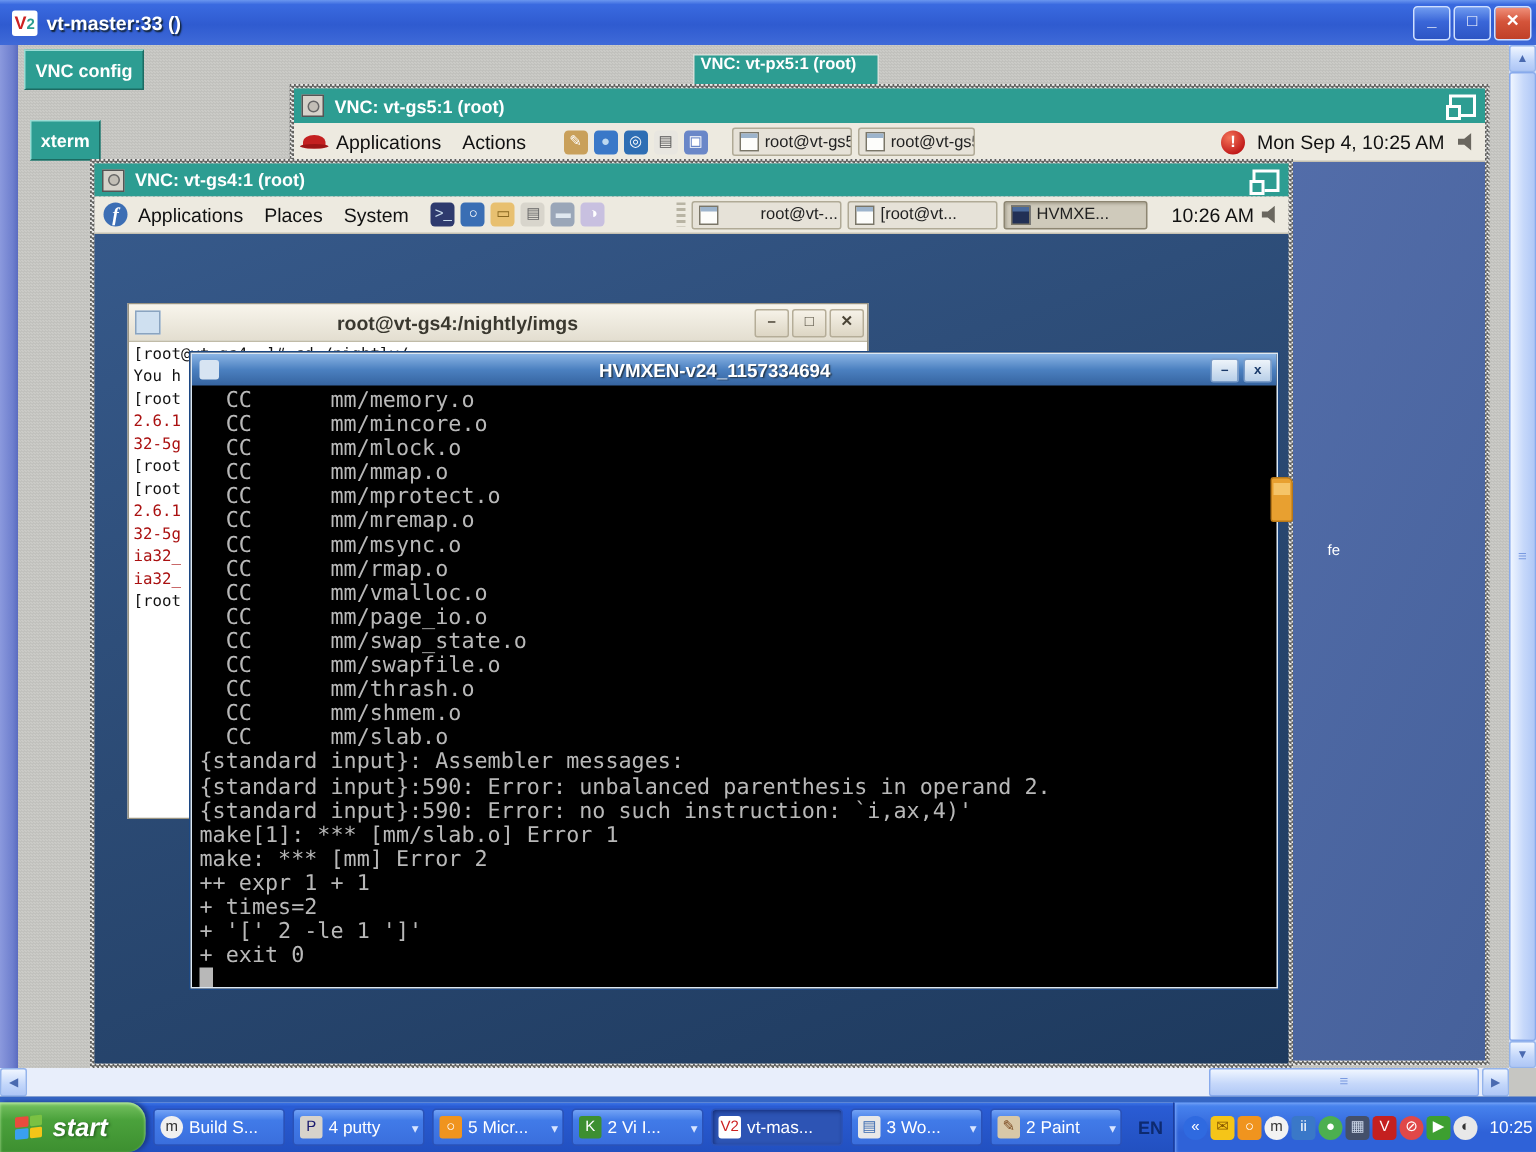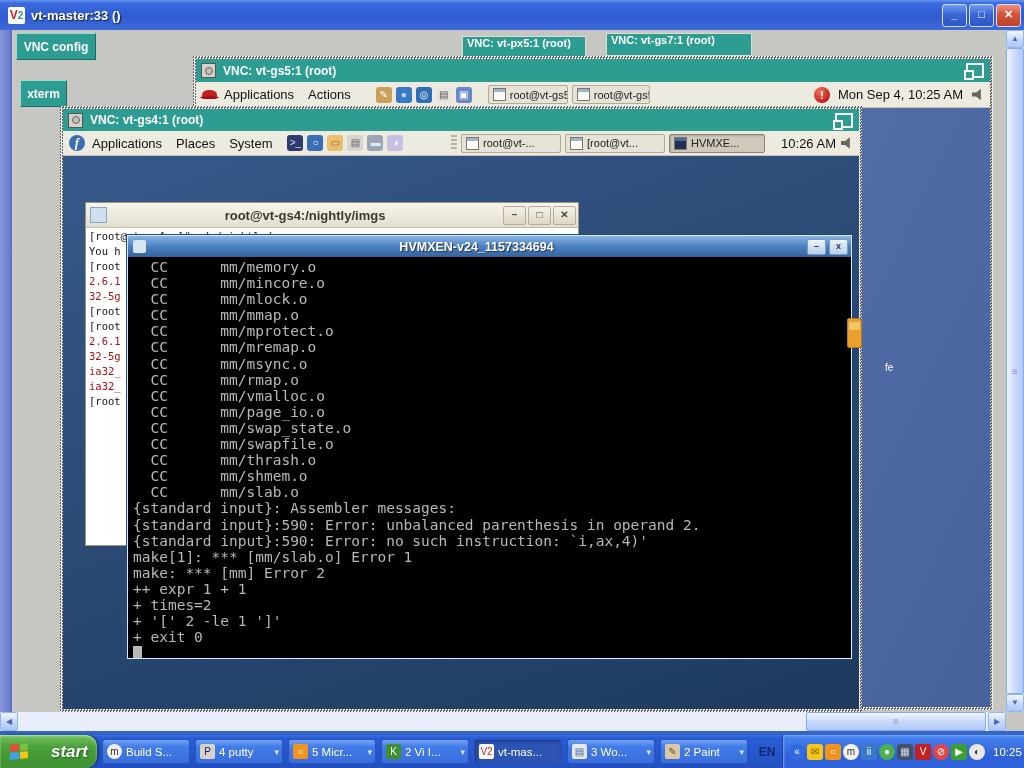--- a/index.html
+++ b/index.html
@@ -145,21 +145,21 @@
   .start-btn{width:97px;height:33px;border-radius:0 12px 12px 0;display:flex;align-items:center;
     background:linear-gradient(180deg,#77c261 0%,#4ba23c 35%,#3d8f30 100%);
     box-shadow:inset 0 1px 2px #b8e8a0, 2px 0 3px #1a3a8a;flex:0 0 auto;}
   .flag{width:18px;height:15px;margin-left:10px;display:grid;grid-template-columns:1fr 1fr;
     grid-template-rows:1fr 1fr;gap:1px;transform:skewY(-6deg);}
   .flag u{border-radius:1px;}
   .flag u:nth-child(1){background:#e84c3d;}
   .flag u:nth-child(2){background:#7ac143;}
   .flag u:nth-child(3){background:#3aa0f0;}
   .flag u:nth-child(4){background:#f5c518;}
-  .start-txt{color:#fff;font-weight:bold;font-style:italic;font-size:17px;margin-left:23px;
+  .start-txt{color:#fff;font-weight:bold;font-style:italic;font-size:17px;margin-left:7px;
     text-shadow:1px 1px 2px #255d1e;}
   .tbtn{height:25px;width:88px;margin-left:5px;border-radius:3px;border:1px solid #2a52b8;
     background:linear-gradient(180deg,#73a3f5 0%,#417be8 30%,#3a6edd 100%);
     display:flex;align-items:center;color:#fff;font-size:11.5px;overflow:hidden;
     box-sizing:border-box;flex:0 0 auto;white-space:nowrap;}
   .tbtn.active{background:#2d54b4;box-shadow:inset 1px 1px 3px #16307c;}
   .tbtn .ticon{width:15px;height:15px;border-radius:2px;margin:0 4px 0 4px;font-size:10px;
     line-height:15px;text-align:center;flex:0 0 auto;overflow:hidden;}
   .tbtn .lbl{flex:1;overflow:hidden;text-overflow:ellipsis;}
   .tbtn .arr{margin:0 3px;font-size:9px;color:#d8e4ff;}
@@ -192,23 +192,20 @@
   <div class="abs teal-btn" style="left:16px;top:33px;width:78px;height:25px;">
       <span>VNC config</span>
     </div>
   <div class="abs teal-btn" style="left:20px;top:80px;width:45px;height:25px;">
       <span>xterm</span>
     </div>
 
   <div class="abs teal-bar" style="left:462px;top:36px;width:114px;height:21px;">
       <span>VNC: vt-px5:1 (root)</span>
     </div>
-  <div class="abs teal-bar" style="left:606px;top:33px;width:136px;height:21px;">
-      <span>VNC: vt-gs7:1 (root)</span>
-    </div>
 
   <div class="abs dither" id="gs5-win">
     <div class="sess-title">
       <span class="wicon-box">
           <u></u>
         </span>
       <span class="t">VNC: vt-gs5:1 (root)</span>
       <span class="maxglyph">
           <u></u>
         </span>
@@ -259,21 +256,21 @@
       <span id="gs4-launchers" style="display:flex;margin-left:6px;">
           <span class="launcher" style="background: rgb(46, 58, 110); color: rgb(205, 224, 240);">&gt;_</span>
           <span class="launcher" style="background: rgb(58, 110, 180); color: rgb(255, 255, 255);">○</span>
           <span class="launcher" style="background: rgb(232, 192, 112); color: rgb(138, 104, 32);">▭</span>
           <span class="launcher" style="background: rgb(216, 213, 204); color: rgb(102, 102, 102);">▤</span>
           <span class="launcher" style="background: rgb(154, 166, 184); color: rgb(224, 232, 240);">▬</span>
           <span class="launcher" style="background: rgb(200, 192, 224); color: rgb(255, 255, 255);">◑</span>
         </span>
       <span class="handle" style="margin-left:auto;"></span>
       <span id="gs4-tasks" style="display:flex;">
-          <span class="ptask" style="width: 100px;">
+          <span class="ptask" style="width: 100px; gap: 24px;">
             <span class="wicon"></span>
             <span>root@vt-...</span>
           </span>
           <span class="ptask" style="width: 100px;">
             <span class="wicon"></span>
             <span>[root@vt...</span>
           </span>
           <span class="ptask active" style="width: 96px;">
             <span class="wicon dark"></span>
             <span>HVMXE...</span>

